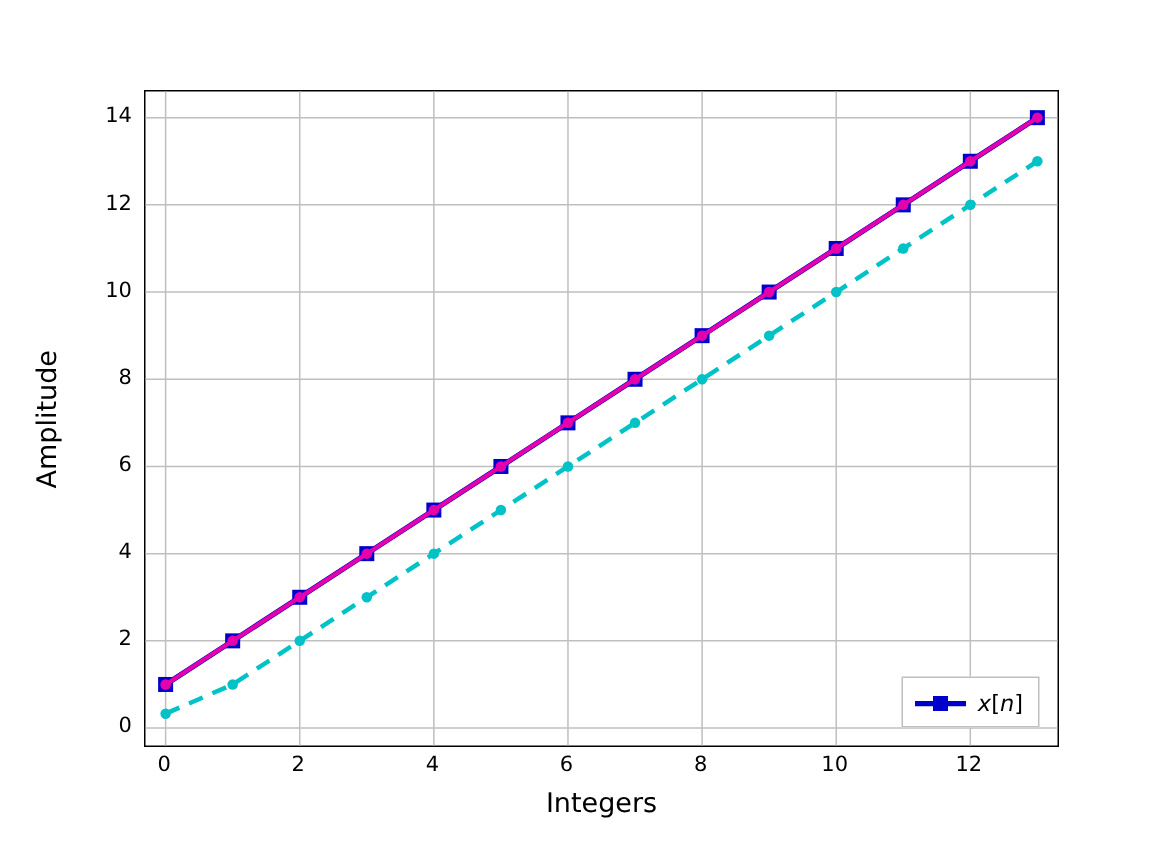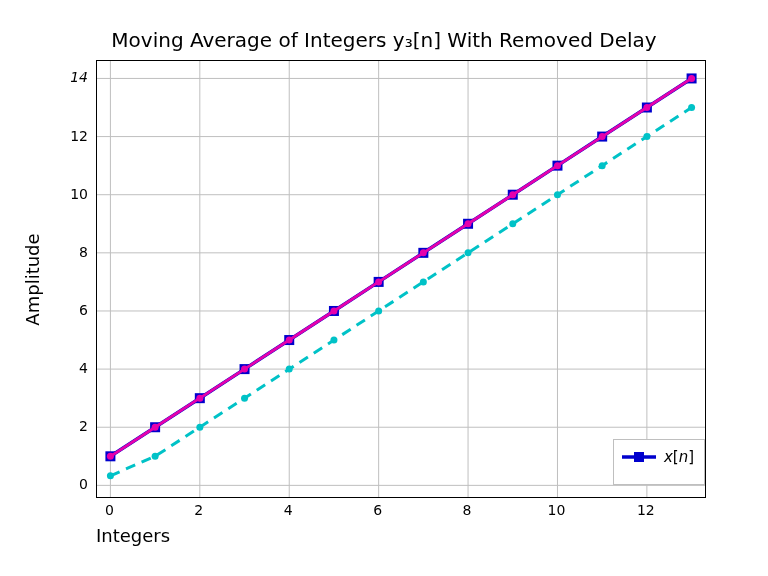--- a/index.html
+++ b/index.html
@@ -38,45 +38,45 @@
     width: 768px;
     text-align: center;
     font-size: 20px;
     font-weight: normal;
   }
   .xlabel {
     position: absolute;
     bottom: 30px;
     left: 96px;
     width: 610px;
-    text-align: left;
+    text-align: center;
     font-size: 18px;
   }
   .ylabel {
     position: absolute;
     left: 22px;
     top: 60px;
     height: 438px;
     width: 20px;
     font-size: 18px;
     display: flex;
     align-items: center;
     justify-content: center;
   }
   .ylabel span {
     transform: rotate(-90deg);
     white-space: nowrap;
   }
   .legend {
     position: absolute;
-    right: 0;
+    right: 12px;
     bottom: 12px;
     background: #fff;
     border: 1px solid #bfbfbf;
-    padding: 6px 10px 16px 8px;
+    padding: 6px 10px 4px 8px;
     font-size: 15px;
   }
   .legend-row {
     display: flex;
     align-items: center;
     height: 22px;
   }
   .legend-swatch {
     width: 34px;
     height: 18px;
@@ -97,21 +97,20 @@
     right: 680px;
     text-align: right;
     width: 40px;
   }
 </style>
 </head>
 <body>
 
 <div class="chart-container">
 
-  <div class="title">Moving Average of Integers y₃[n] With Removed Delay</div>
 
   <div class="ylabel">
     <span>Amplitude</span>
   </div>
 
   <div class="plot-area">
     <svg id="plot-svg" width="608" height="436" style="position:absolute;left:0;top:0;overflow:visible">
       <g id="grid-g" class="grid">
           <line x1="13.411764705882351" x2="13.411764705882351" y1="0" y2="436"></line>
           <line x1="102.8235294117647" x2="102.8235294117647" y1="0" y2="436"></line>
@@ -201,18 +200,18 @@
       <div class="tick-label-x" style="left: 645.882px;">12</div>
     </div>
   <div id="ytick-labels">
       <div class="tick-label-y" style="top: 484.373px;">0</div>
       <div class="tick-label-y" style="top: 426.24px;">2</div>
       <div class="tick-label-y" style="top: 368.107px;">4</div>
       <div class="tick-label-y" style="top: 309.973px;">6</div>
       <div class="tick-label-y" style="top: 251.84px;">8</div>
       <div class="tick-label-y" style="top: 193.707px;">10</div>
       <div class="tick-label-y" style="top: 135.573px;">12</div>
-      <div class="tick-label-y" style="top: 77.44px; font-style: italic;">14</div>
+      <div class="tick-label-y" style="top: 77.44px;">14</div>
     </div>
 
   <div class="xlabel">Integers</div>
 
 </div>
 
 </body></html>

